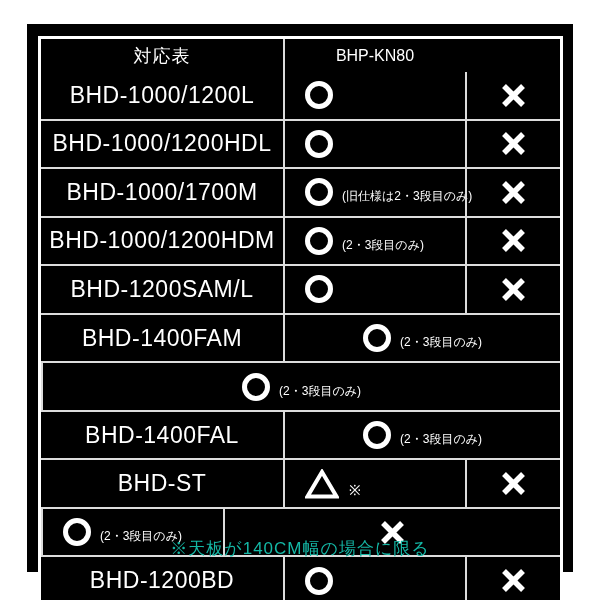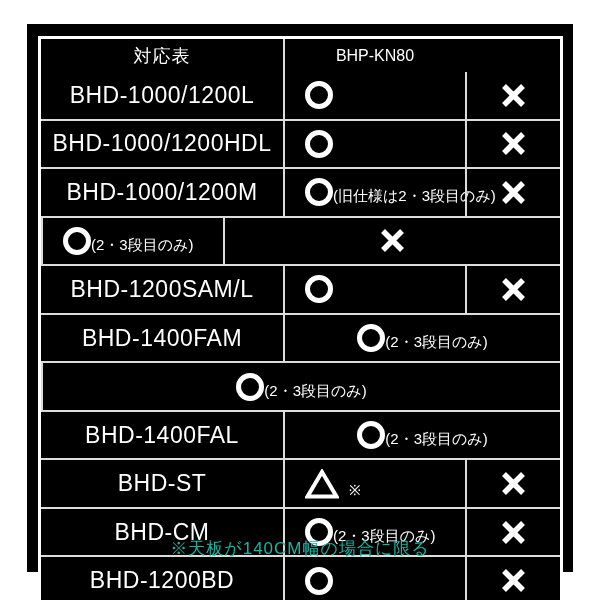--- a/index.html
+++ b/index.html
@@ -34,21 +34,21 @@
   .th2 { font-size: 16px; }
   .th3 { font-size: 15px; }
   .model-label { font-size: 23px; letter-spacing: 0.5px; white-space: nowrap; text-align: center; }
   .mark-circle {
     display: inline-block; width: 28px; height: 28px;
     border: 5px solid #ffffff; border-radius: 50%;
     flex: 0 0 auto;
   }
   .mark-cross, .mark-triangle { display: inline-flex; align-items: center; flex: 0 0 auto; }
   .note {
-    font-size: 15px; color: #ffffff; margin-top: 9px;
+    font-size: 12px; color: #ffffff; margin-left: 9px; margin-top: 9px;
     white-space: nowrap; letter-spacing: 0;
   }
   .note.sym { font-size: 14px; margin-top: 12px; margin-left: 10px; }
   .footnote {
     position: absolute; left: 0; right: 0; top: 513px;
     text-align: center; font-size: 17px; color: #14b8a6; letter-spacing: 1px;
   }
 </style>
 </head>
 <body>
@@ -84,34 +84,37 @@
             </div>
             <div class="cell c3">
               <span class="mark-cross">
                 <svg width="27" height="27" viewBox="0 0 27 27">
                   <path d="M4 4 L23 23 M23 4 L4 23" stroke="#ffffff" stroke-width="5.5"></path>
                 </svg>
               </span>
             </div>
           </div><div class="row">
             <div class="cell c1">
-              <span class="model-label">BHD-1000/1200M</span>
+              <span class="model-label">BHD-1000/1700M</span>
             </div>
             <div class="cell c2">
               <span class="mark-circle"></span>
               <span class="note">(旧仕様は2・3段目のみ)</span>
             </div>
             <div class="cell c3">
               <span class="mark-cross">
                 <svg width="27" height="27" viewBox="0 0 27 27">
                   <path d="M4 4 L23 23 M23 4 L4 23" stroke="#ffffff" stroke-width="5.5"></path>
                 </svg>
               </span>
             </div>
           </div><div class="row">
+            <div class="cell c1">
+              <span class="model-label">BHD-1000/1200HDM</span>
+            </div>
             <div class="cell c2">
               <span class="mark-circle"></span>
               <span class="note">(2・3段目のみ)</span>
             </div>
             <div class="cell c3">
               <span class="mark-cross">
                 <svg width="27" height="27" viewBox="0 0 27 27">
                   <path d="M4 4 L23 23 M23 4 L4 23" stroke="#ffffff" stroke-width="5.5"></path>
                 </svg>
               </span>
@@ -164,23 +167,20 @@
               <span class="note sym">※</span>
             </div>
             <div class="cell c3">
               <span class="mark-cross">
                 <svg width="27" height="27" viewBox="0 0 27 27">
                   <path d="M4 4 L23 23 M23 4 L4 23" stroke="#ffffff" stroke-width="5.5"></path>
                 </svg>
               </span>
             </div>
           </div><div class="row">
-            <div class="cell c1">
-              <span class="model-label">BHD-CM</span>
-            </div>
             <div class="cell c2">
               <span class="mark-circle"></span>
               <span class="note">(2・3段目のみ)</span>
             </div>
             <div class="cell c3">
               <span class="mark-cross">
                 <svg width="27" height="27" viewBox="0 0 27 27">
                   <path d="M4 4 L23 23 M23 4 L4 23" stroke="#ffffff" stroke-width="5.5"></path>
                 </svg>
               </span>

